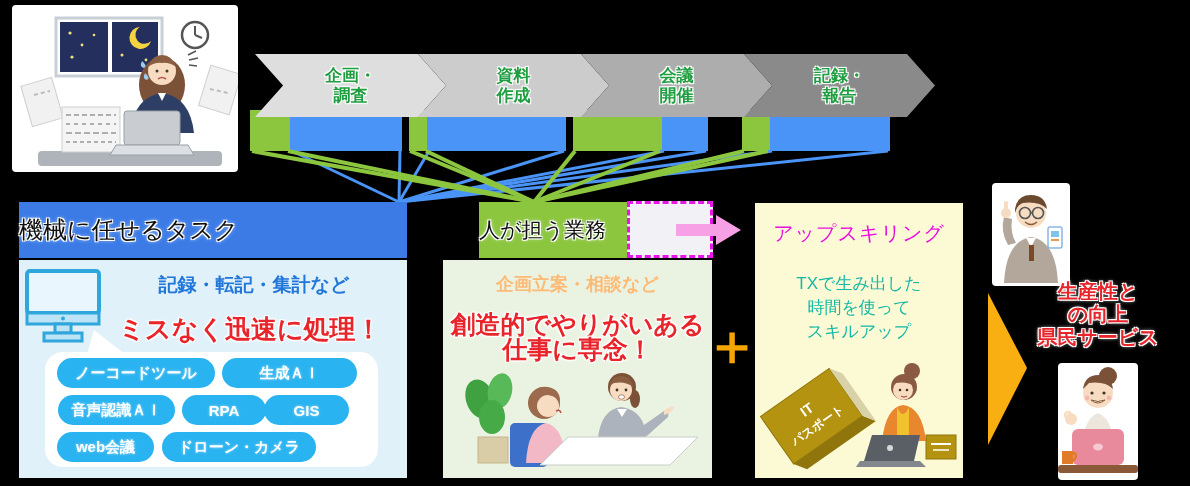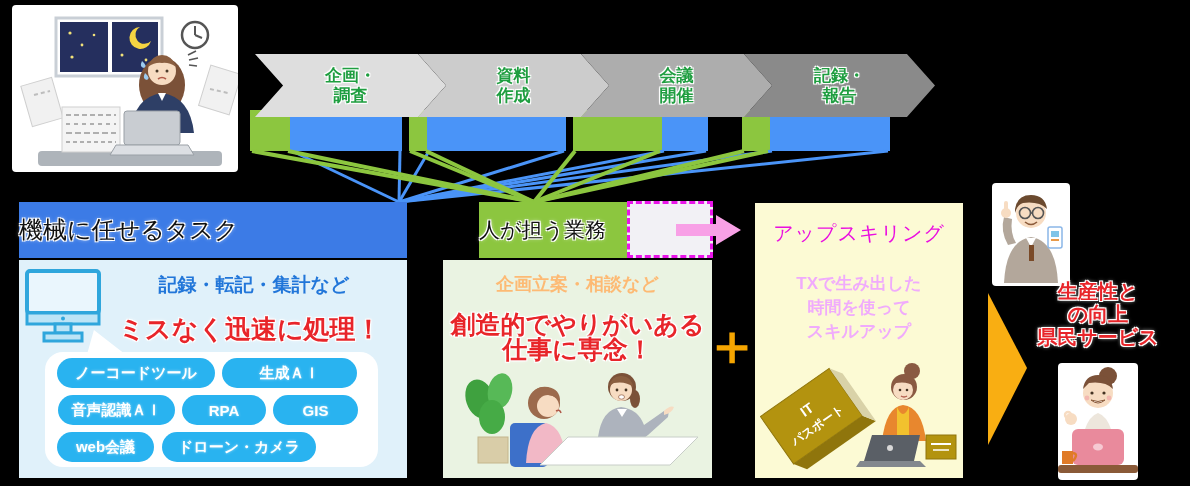--- a/index.html
+++ b/index.html
@@ -153,21 +153,21 @@
     <rect x="21" y="66" width="38" height="8" fill="#BCE4F6" stroke="#2FA6DC" stroke-width="3"></rect>
   </svg>
   <div class="abs center-text" style="left:108px;top:272px;width:292px;font-size:19px;font-weight:bold;color:#2176D9;z-index:21;">記録・転記・集計など</div>
   <div class="abs center-text outline-white" style="left:100px;top:312px;width:300px;font-size:26px;font-weight:bold;color:#E8252A;z-index:21;">ミスなく迅速に処理！</div>
   <div class="abs" style="left:86px;top:330px;width:44px;height:28px;background:#fff;clip-path:polygon(18% 0,100% 100%,0 100%);z-index:21;"></div>
   <div class="abs" style="left:45px;top:352px;width:333px;height:115px;background:#fff;border-radius:18px;z-index:21;"></div>
   <div class="pill" style="left:57px;top:358px;width:158px;z-index:22;">ノーコードツール</div>
   <div class="pill" style="left:222px;top:358px;width:135px;z-index:22;">生成ＡＩ</div>
   <div class="pill" style="left:58px;top:395px;width:117px;z-index:22;font-family:Liberation Mono, monospace;">音声認識ＡＩ</div>
   <div class="pill" style="left:182px;top:395px;width:84px;z-index:22;">RPA</div>
-  <div class="pill" style="left:273px;top:395px;width:85px;z-index:22;">GIS</div>
+  <div class="pill" style="left:264px;top:395px;width:85px;z-index:22;">GIS</div>
   <div class="pill" style="left:57px;top:432px;width:97px;z-index:22;">web会議</div>
   <div class="pill" style="left:162px;top:432px;width:154px;z-index:22;">ドローン・カメラ</div>
 
   <div class="box-header" style="left:443px;top:202px;width:183px;height:56px;background:#8CC63F;font-size:21px;z-index:20;margin-left:36px;">
     <span>人が担う業務</span>
   </div>
   <div class="abs" style="left:627px;top:201px;width:86px;height:57px;background:#F2F1F5;border:3px dashed #E916E9;box-sizing:border-box;z-index:20;"></div>
   <svg class="abs" style="left:674px;top:212px;z-index:23;" width="70" height="36" viewBox="0 0 70 36">
     <polygon points="2,12 42,12 42,3 67,18 42,33 42,24 2,24" fill="#F8A0E6"></polygon>
   </svg>
@@ -204,21 +204,21 @@
       <path d="M165 44 l5 8 l5 -8 Z" fill="#ffffff"></path>
       <path d="M212 46 q6 -6 10 -4 q-2 6 -10 8 Z" fill="#F7DCC2"></path>
     </g>
     <polygon points="88,100 218,100 246,72 116,72" fill="#ffffff" stroke="#C8CEC8"></polygon>
   </svg>
 
   <div class="abs" style="left:703px;top:314px;width:58px;height:64px;color:#F5A500;font-size:56px;font-weight:bold;display:flex;align-items:center;justify-content:center;z-index:24;">＋</div>
 
   <div class="abs" style="left:755px;top:203px;width:208px;height:275px;background:#FCFAD4;z-index:19;"></div>
   <div class="abs center-text" style="left:757px;top:220px;width:204px;font-size:20px;font-weight:normal;color:#EA0EE0;letter-spacing:1px;z-index:21;">アップスキリング</div>
-  <div class="abs center-text" style="left:757px;top:272px;width:204px;font-size:17px;font-weight:bold;color:#f0abfc;line-height:24px;z-index:21;">
+  <div class="abs center-text" style="left:757px;top:272px;width:204px;font-size:17px;font-weight:normal;color:#14b8a6;line-height:24px;z-index:21;">
     <div>TXで生み出した</div>
     <div>時間を使って</div>
     <div>スキルアップ</div>
   </div>
   <svg class="abs" style="left:760px;top:355px;z-index:21;" width="200" height="120" viewBox="0 0 200 120">
     <g transform="translate(52,62) rotate(-35)">
       <polygon points="-42,28 42,28 50,40 -34,40" fill="#8F750C"></polygon>
       <rect x="-42" y="-30" width="84" height="58" fill="#B3930F" stroke="#8F750C"></rect>
       <polygon points="42,-30 50,-18 50,40 42,28" fill="#D9D2A8"></polygon>
       <text x="0" y="-4" text-anchor="middle" fill="#ffffff" font-size="14" font-weight="bold">IT</text>

